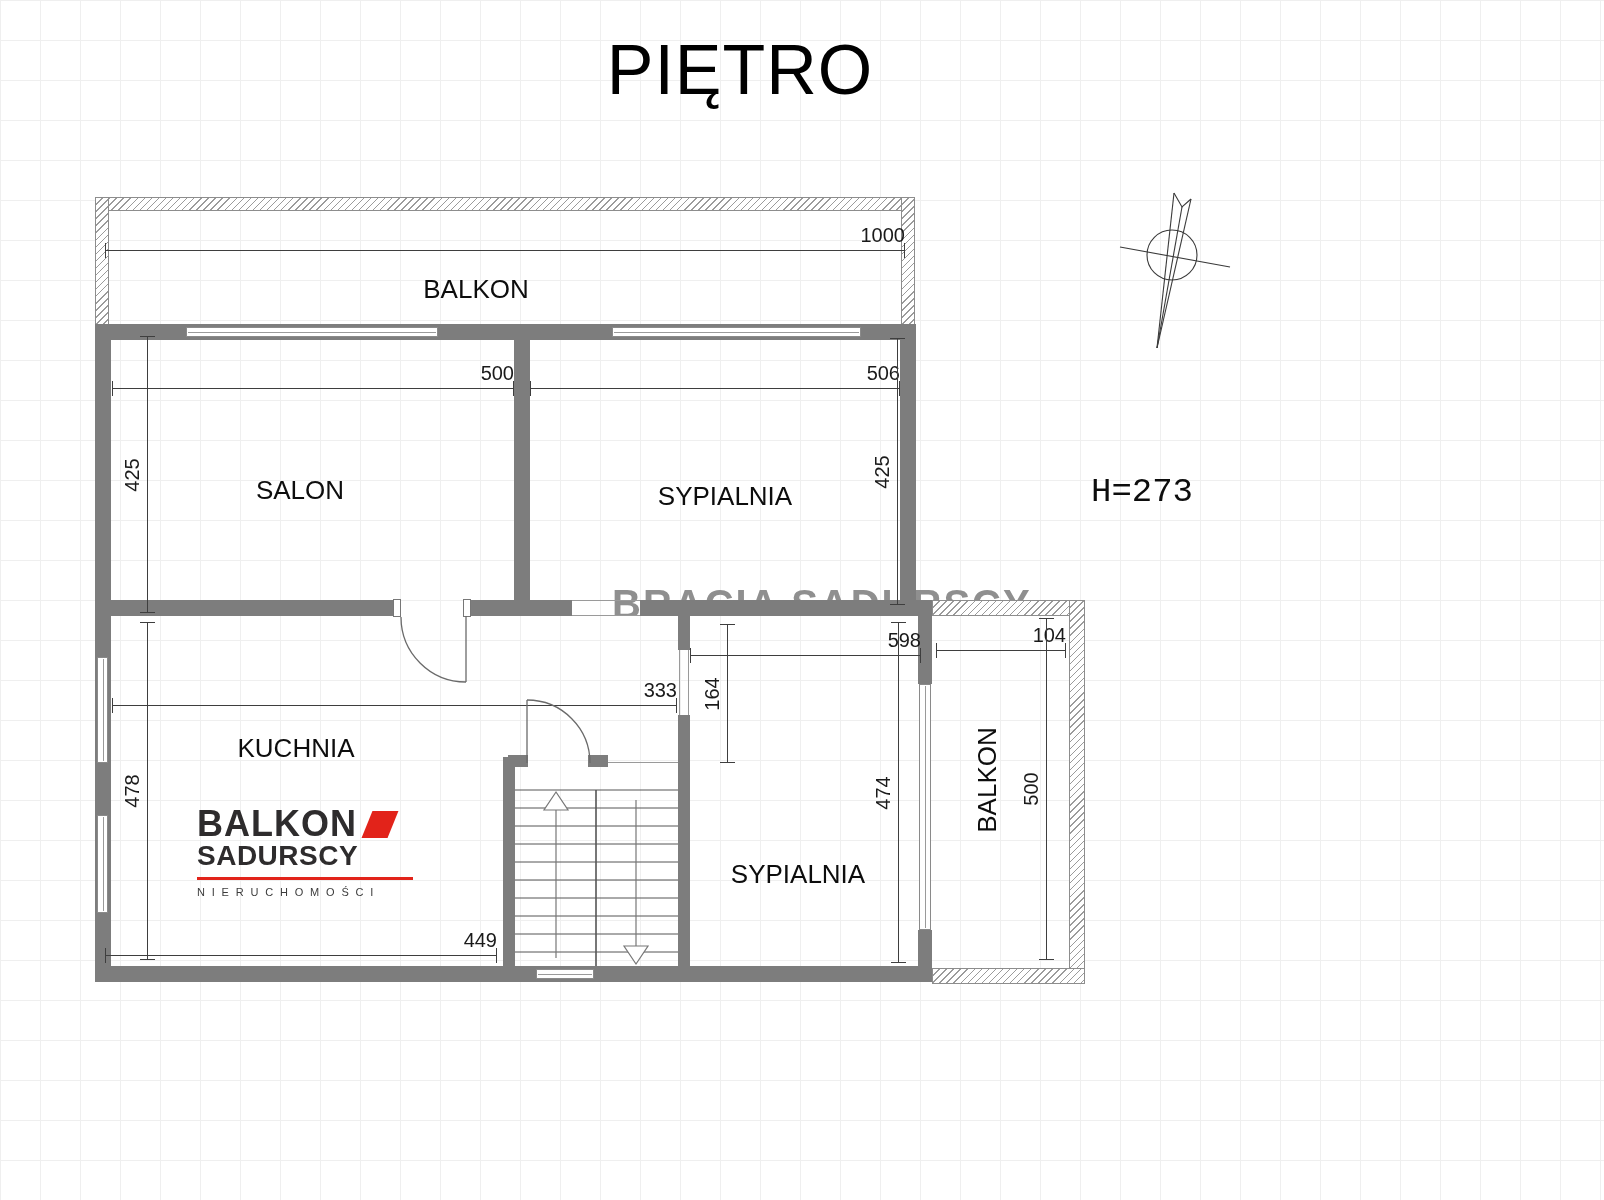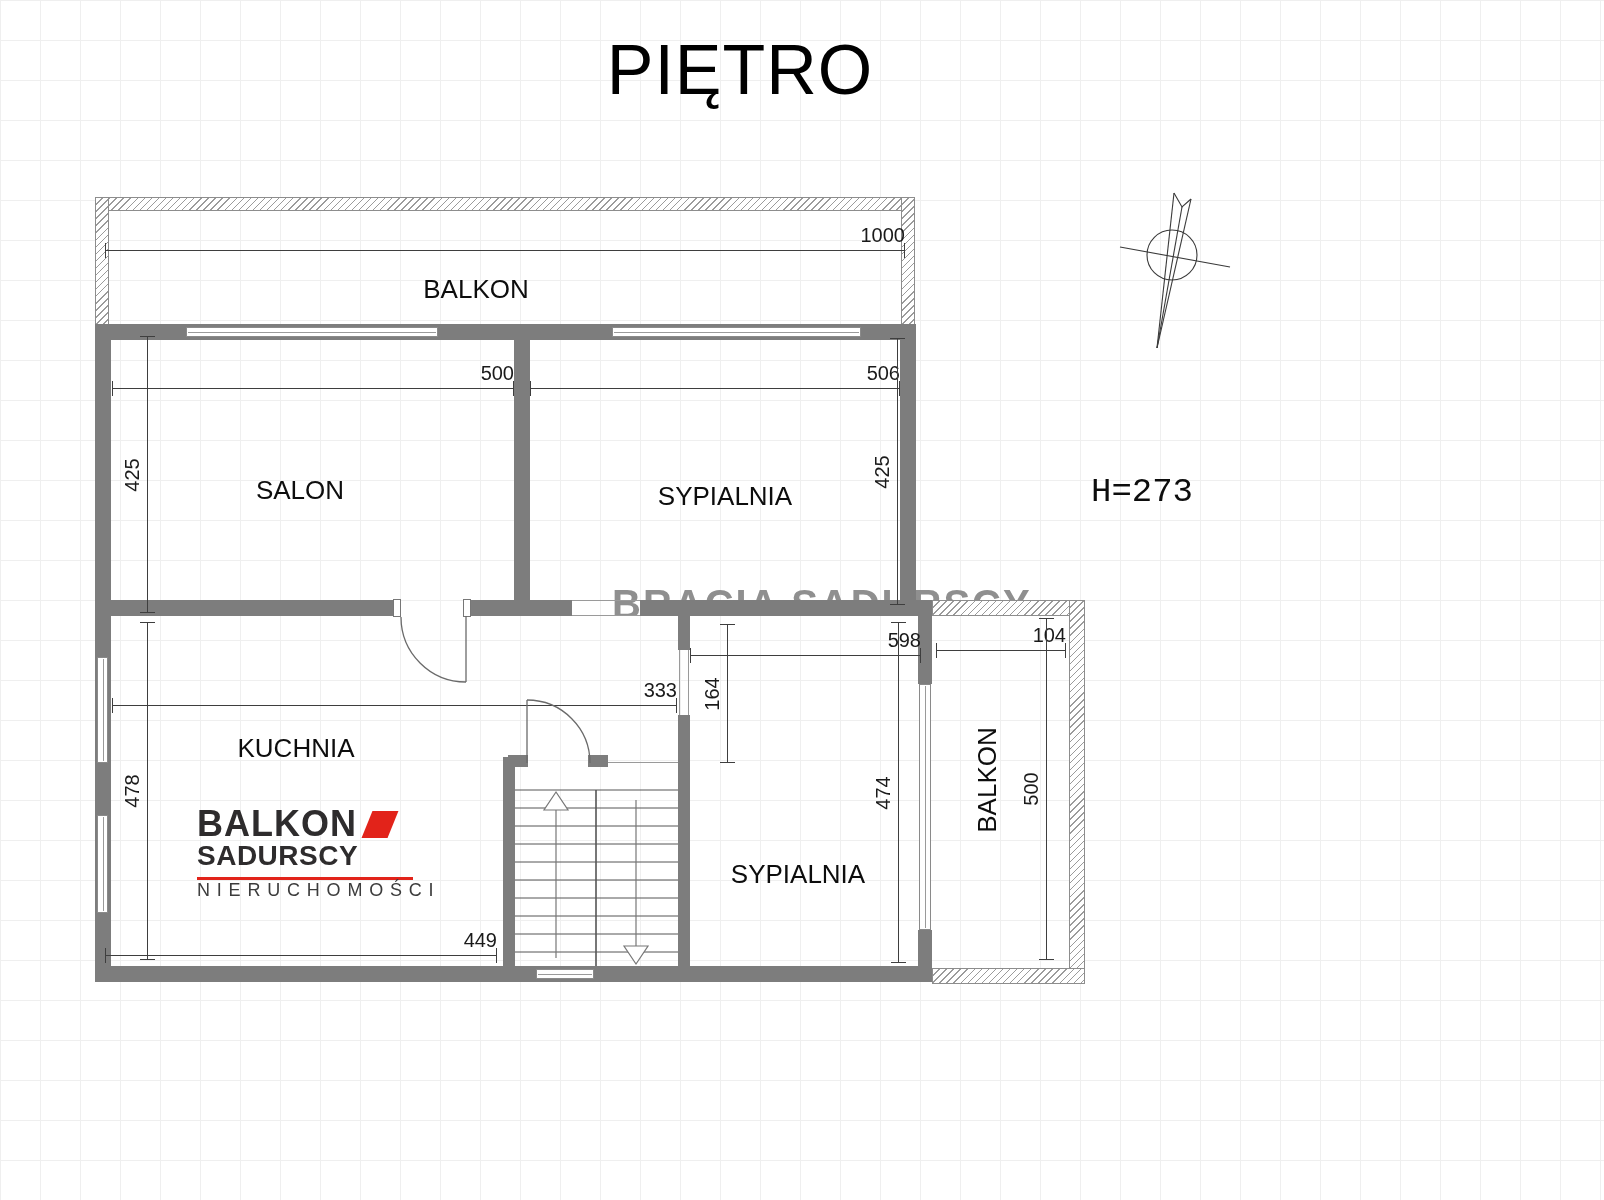--- a/index.html
+++ b/index.html
@@ -47,21 +47,21 @@
   
   .watermark{position:absolute;left:612px;top:582px;height:34px;overflow:hidden;z-index:2;
     font-size:40px;font-weight:bold;color:#8f8f8f;letter-spacing:2px;white-space:nowrap;}
   
   .logo{position:absolute;left:197px;top:806px;z-index:5;}
   .logo-row1{display:flex;align-items:center;}
   .logo-top{font-size:36px;font-weight:bold;letter-spacing:1px;color:#2e2c2d;line-height:1;}
   .logo-flag{width:26px;height:27px;background:#e2231a;transform:skewX(-22deg);margin-left:10px;}
   .logo-bottom{font-size:28px;font-weight:bold;letter-spacing:0.5px;color:#2e2c2d;line-height:1;}
   .logo-rule{width:216px;height:3px;background:#e2231a;margin-top:7px;}
-  .logo-tag{font-size:18px;letter-spacing:6.8px;color:#3c3c3c;white-space:nowrap;}
+  .logo-tag{font-size:11px;letter-spacing:6.8px;color:#3c3c3c;margin-top:6px;white-space:nowrap;}
   svg.overlay{position:absolute;left:0;top:0;z-index:6;}
 </style>
 </head>
 <body>
 
 <div class="canvas">
 
   <div class="title">PIĘTRO</div>
 
   <div class="watermark">BRACIA SADURSCY</div>

